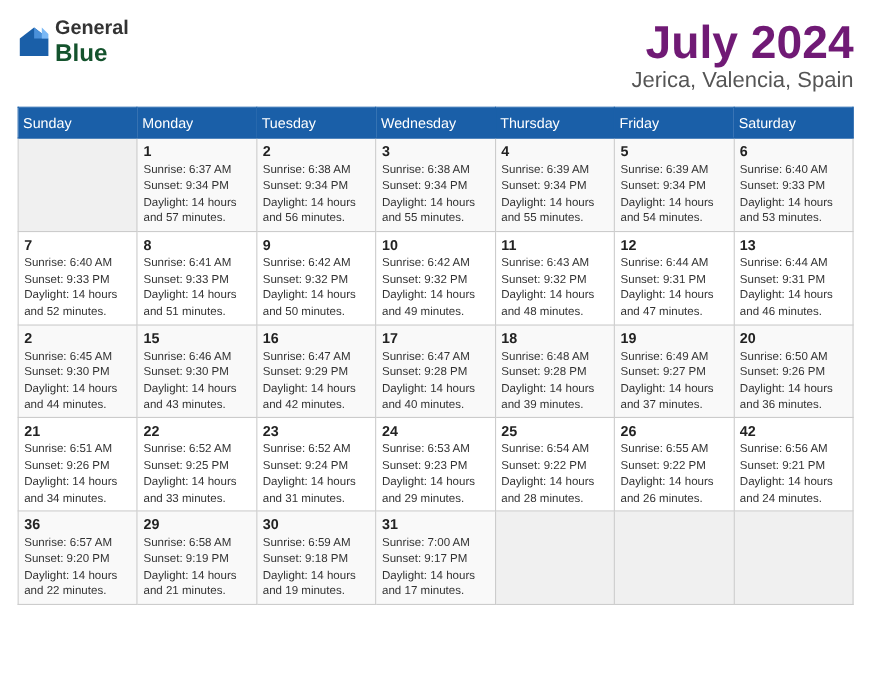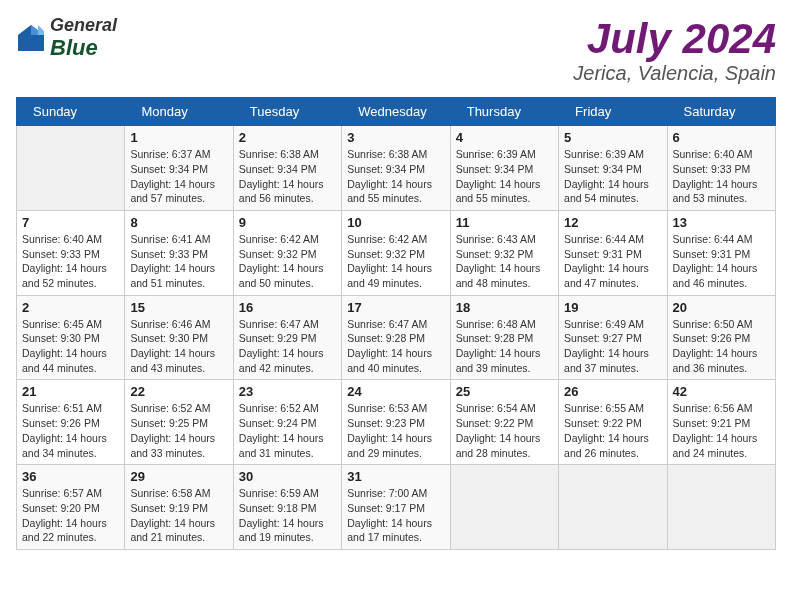--- a/index.html
+++ b/index.html
@@ -8,21 +8,20 @@
       background: #fff;
       width: 792px;
       min-height: 612px;
       padding: 16px;
     }
     .header {
       display: flex;
       justify-content: space-between;
       align-items: flex-start;
       margin-bottom: 12px;
-      font-style: italic;
     }
     .logo {
       display: flex;
       align-items: center;
     }
     .logo-text {
       display: flex;
       flex-direction: column;
       line-height: 1.1;
     }
@@ -55,21 +54,21 @@
       color: #555;
     }
     table {
       width: 100%;
       border-collapse: collapse;
       font-size: 11px;
     }
     thead tr th {
       background-color: #1a5fa8;
       color: #fff;
-      padding: 6px 16px;
+      padding: 6px 4px;
       text-align: left;
       font-size: 13px;
       font-weight: normal;
       border: 1px solid #1a5fa8;
     }
     tbody tr td {
       border: 1px solid #ccc;
       padding: 4px 5px;
       vertical-align: top;
       width: calc(100% / 7);

